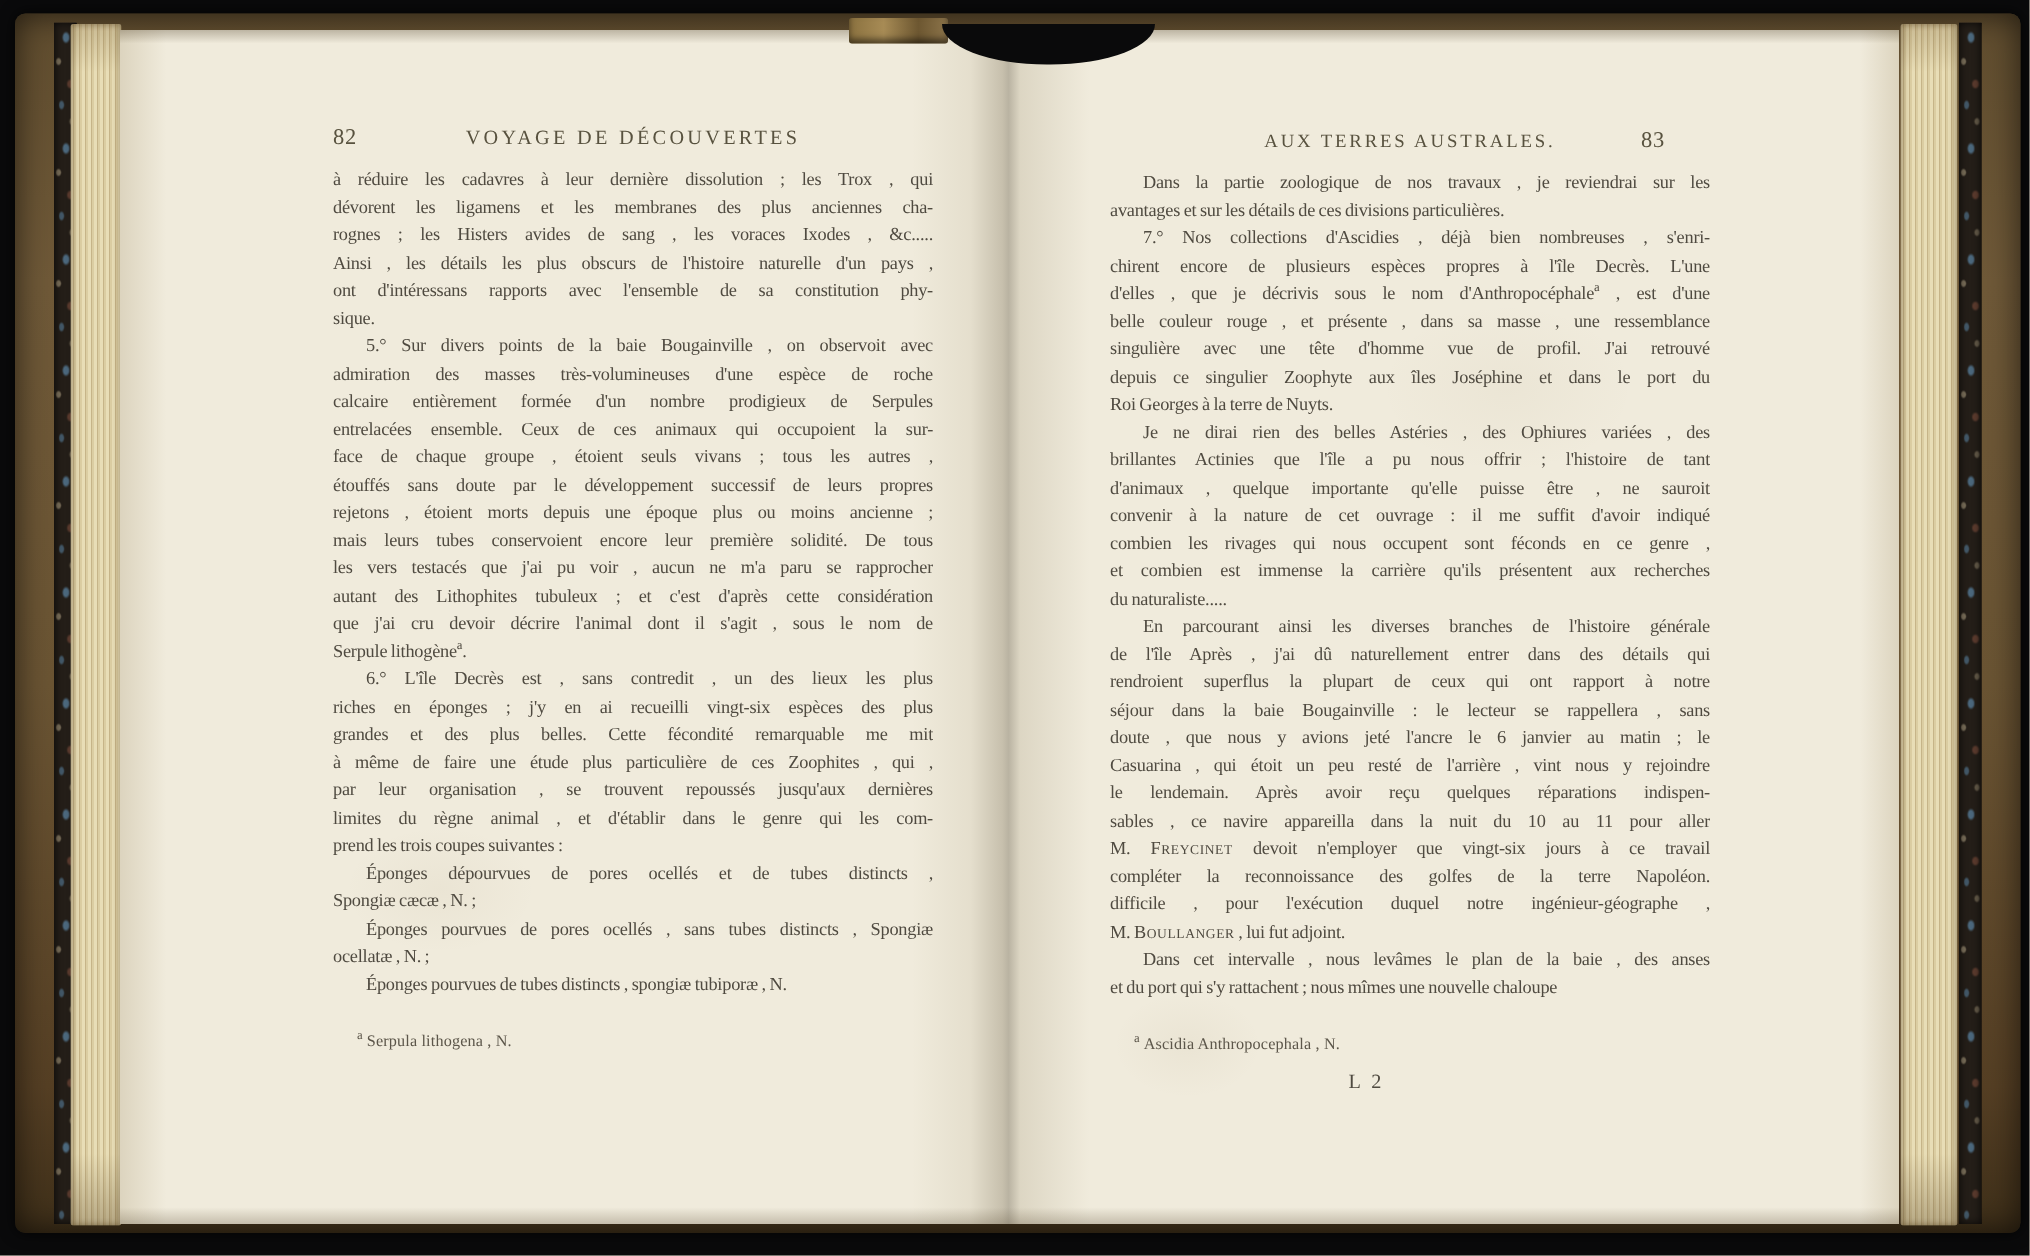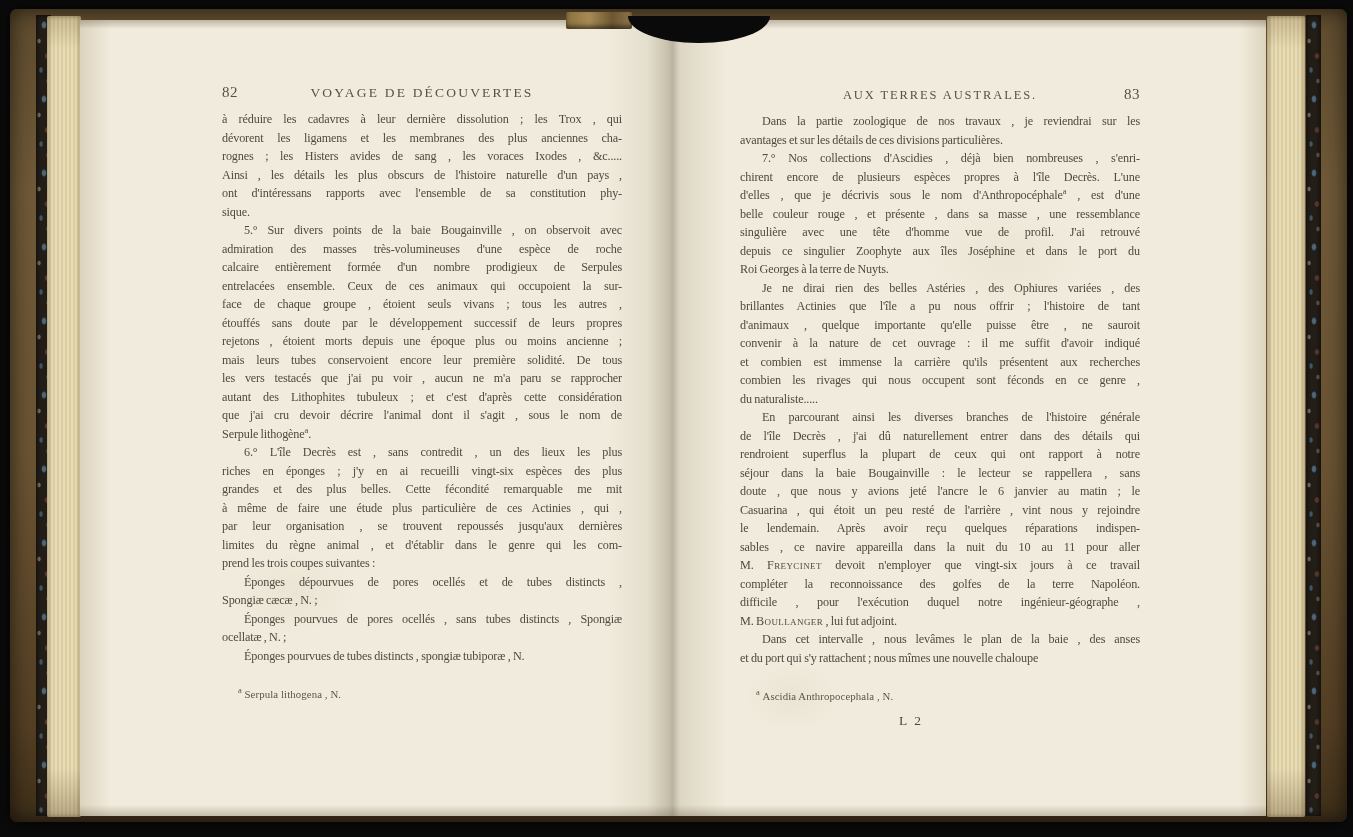--- a/index.html
+++ b/index.html
@@ -68,21 +68,21 @@
     position:absolute;left:628px;top:16px;width:142px;height:27px;
     background:#0a0a0b;
     border-radius:0 0 70px 70px / 0 0 27px 27px;
   }
   
   .page-text{position:absolute;width:400px;color:#4f4a40;}
   .page-text.left{left:222px;top:84px;}
   .page-text.right{left:740px;top:86px;}
   .running-head{display:flex;align-items:baseline;margin-bottom:9px;color:#58523f;}
   .running-head .folio{width:46px;font-size:15px;letter-spacing:.5px;}
-  .running-head .folio.fr{text-align:right;}
+  .running-head .folio.fr{}
   .running-head .head-title{flex:1;text-align:center;}
   .left .head-title{font-size:13.5px;letter-spacing:2.2px;}
   .right .head-title{font-size:12.5px;letter-spacing:1.9px;}
   .line{
     height:18.5px;line-height:18.5px;font-size:12.2px;
     letter-spacing:-0.15px;word-spacing:-0.5px;
     text-align:justify;text-align-last:justify;overflow:hidden;
   }
   .line.final{text-align-last:left;}
   .line.first{text-indent:22px;}
@@ -127,21 +127,21 @@
       <div class="line"><span>étouffés sans doute par le développement successif de leurs propres</span></div>
       <div class="line"><span>rejetons , étoient morts depuis une époque plus ou moins ancienne ;</span></div>
       <div class="line"><span>mais leurs tubes conservoient encore leur première solidité. De tous</span></div>
       <div class="line"><span>les vers testacés que j'ai pu voir , aucun ne m'a paru se rapprocher</span></div>
       <div class="line"><span>autant des Lithophites tubuleux ; et c'est d'après cette considération</span></div>
       <div class="line"><span>que j'ai cru devoir décrire l'animal dont il s'agit , sous le nom de</span></div>
       <div class="line final"><span class="i">Serpule lithogène</span><sup>a</sup><span>.</span></div>
       <div class="line first"><span>6.° L'île Decrès est , sans contredit , un des lieux les plus</span></div>
       <div class="line"><span>riches en éponges ; j'y en ai recueilli vingt-six espèces des plus</span></div>
       <div class="line"><span>grandes et des plus belles. Cette fécondité remarquable me mit</span></div>
-      <div class="line"><span>à même de faire une étude plus particulière de ces Actinies , qui ,</span></div>
+      <div class="line"><span>à même de faire une étude plus particulière de ces Zoophites , qui ,</span></div>
       <div class="line"><span>par leur organisation , se trouvent repoussés jusqu'aux dernières</span></div>
       <div class="line"><span>limites du règne animal , et d'établir dans le genre qui les com-</span></div>
       <div class="line final"><span>prend les trois coupes suivantes :</span></div>
       <div class="line first"><span>Éponges dépourvues de pores ocellés et de tubes distincts ,</span></div>
       <div class="line final"><span class="i">Spongiæ cæcæ , N. ;</span></div>
       <div class="line first"><span>Éponges pourvues de pores ocellés , sans tubes distincts , </span><span class="i">Spongiæ</span></div>
       <div class="line final"><span class="i">ocellatæ , N. ;</span></div>
       <div class="line first final"><span>Éponges pourvues de tubes distincts , </span><span class="i">spongiæ tubiporæ , N.</span></div>
     </div>
   <div class="footnote"><sup>a</sup><span> </span><span class="i">Serpula lithogena , N.</span></div>
@@ -161,25 +161,25 @@
       <div class="line"><span>chirent encore de plusieurs espèces propres à l'île Decrès. L'une</span></div>
       <div class="line"><span>d'elles , que je décrivis sous le nom d'</span><span class="i">Anthropocéphale</span><sup>a</sup><span> , est d'une</span></div>
       <div class="line"><span>belle couleur rouge , et présente , dans sa masse , une ressemblance</span></div>
       <div class="line"><span>singulière avec une tête d'homme vue de profil. J'ai retrouvé</span></div>
       <div class="line"><span>depuis ce singulier Zoophyte aux îles Joséphine et dans le port du</span></div>
       <div class="line final"><span>Roi Georges à la terre de Nuyts.</span></div>
       <div class="line first"><span>Je ne dirai rien des belles Astéries , des Ophiures variées , des</span></div>
       <div class="line"><span>brillantes Actinies que l'île a pu nous offrir ; l'histoire de tant</span></div>
       <div class="line"><span>d'animaux , quelque importante qu'elle puisse être , ne sauroit</span></div>
       <div class="line"><span>convenir à la nature de cet ouvrage : il me suffit d'avoir indiqué</span></div>
+      <div class="line"><span>combien les rivages qui nous occupent sont féconds en ce genre ,</span></div>
       <div class="line"><span>et combien est immense la carrière qu'ils présentent aux recherches</span></div>
-      <div class="line"><span>combien les rivages qui nous occupent sont féconds en ce genre ,</span></div>
       <div class="line final"><span>du naturaliste.....</span></div>
       <div class="line first"><span>En parcourant ainsi les diverses branches de l'histoire générale</span></div>
-      <div class="line"><span>de l'île Decrès , j'ai dû naturellement entrer dans des détails qui</span></div>
+      <div class="line"><span>de l'île Après , j'ai dû naturellement entrer dans des détails qui</span></div>
       <div class="line"><span>rendroient superflus la plupart de ceux qui ont rapport à notre</span></div>
       <div class="line"><span>séjour dans la baie Bougainville : le lecteur se rappellera , sans</span></div>
       <div class="line"><span>doute , que nous y avions jeté l'ancre le 6 janvier au matin ; </span><span class="i">le</span></div>
       <div class="line"><span class="i">Casuarina ,</span><span> qui étoit un peu resté de l'arrière , vint nous y rejoindre</span></div>
       <div class="line"><span>le lendemain. Après avoir reçu quelques réparations indispen-</span></div>
       <div class="line"><span>sables , ce navire appareilla dans la nuit du 10 au 11 pour aller</span></div>
       <div class="line"><span>M. </span><span class="sc">Freycinet</span><span> devoit n'employer que vingt-six jours à ce travail</span></div>
       <div class="line"><span>compléter la reconnoissance des golfes de la terre Napoléon.</span></div>
       <div class="line"><span>difficile , pour l'exécution duquel notre ingénieur-géographe ,</span></div>
       <div class="line final"><span>M. </span><span class="sc">Boullanger</span><span> , lui fut adjoint.</span></div>

